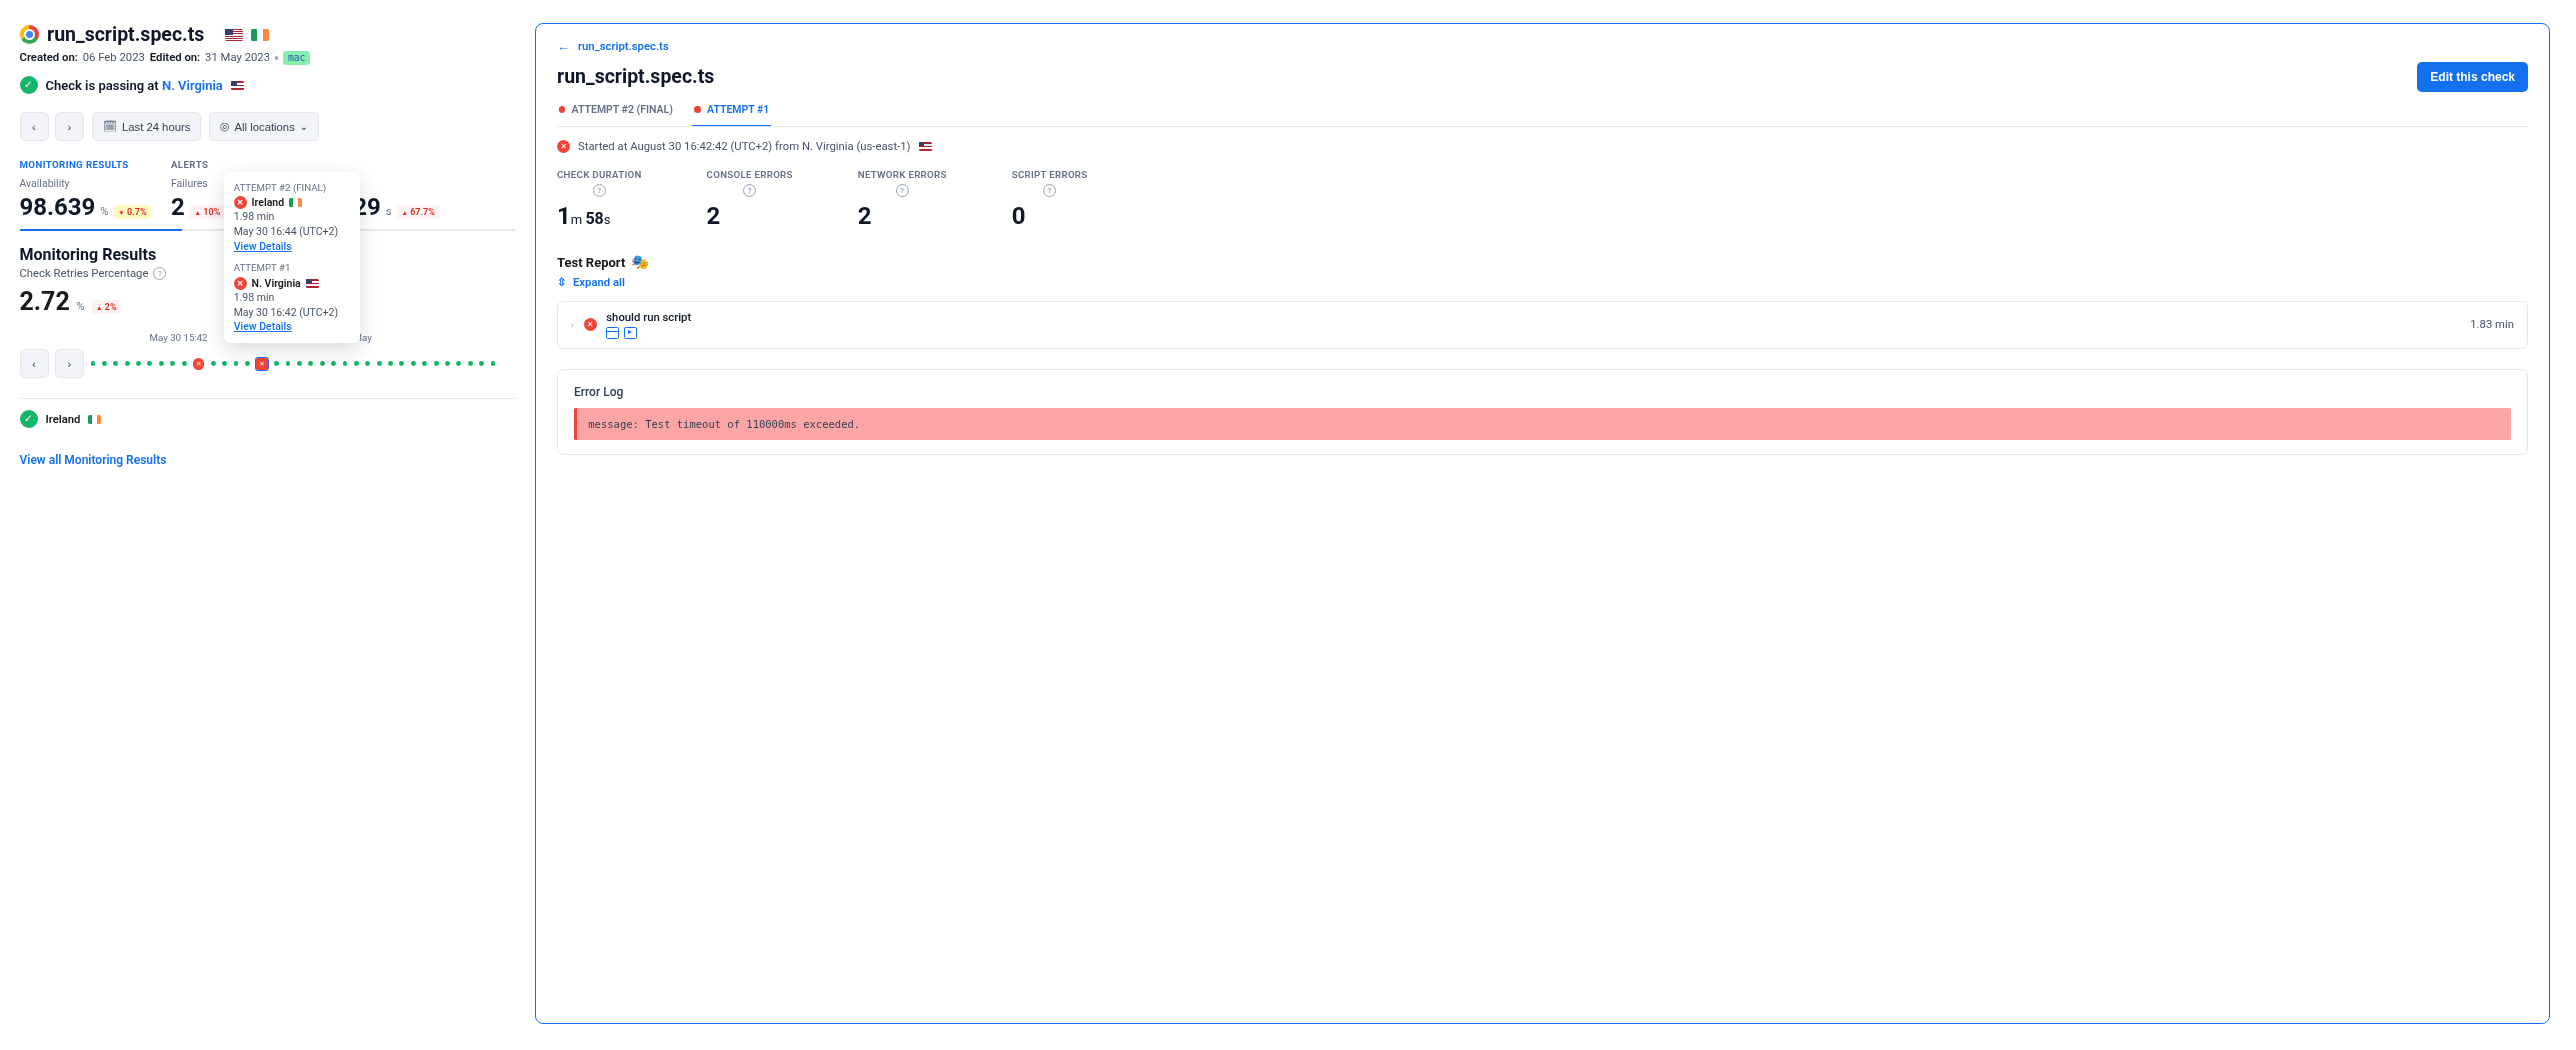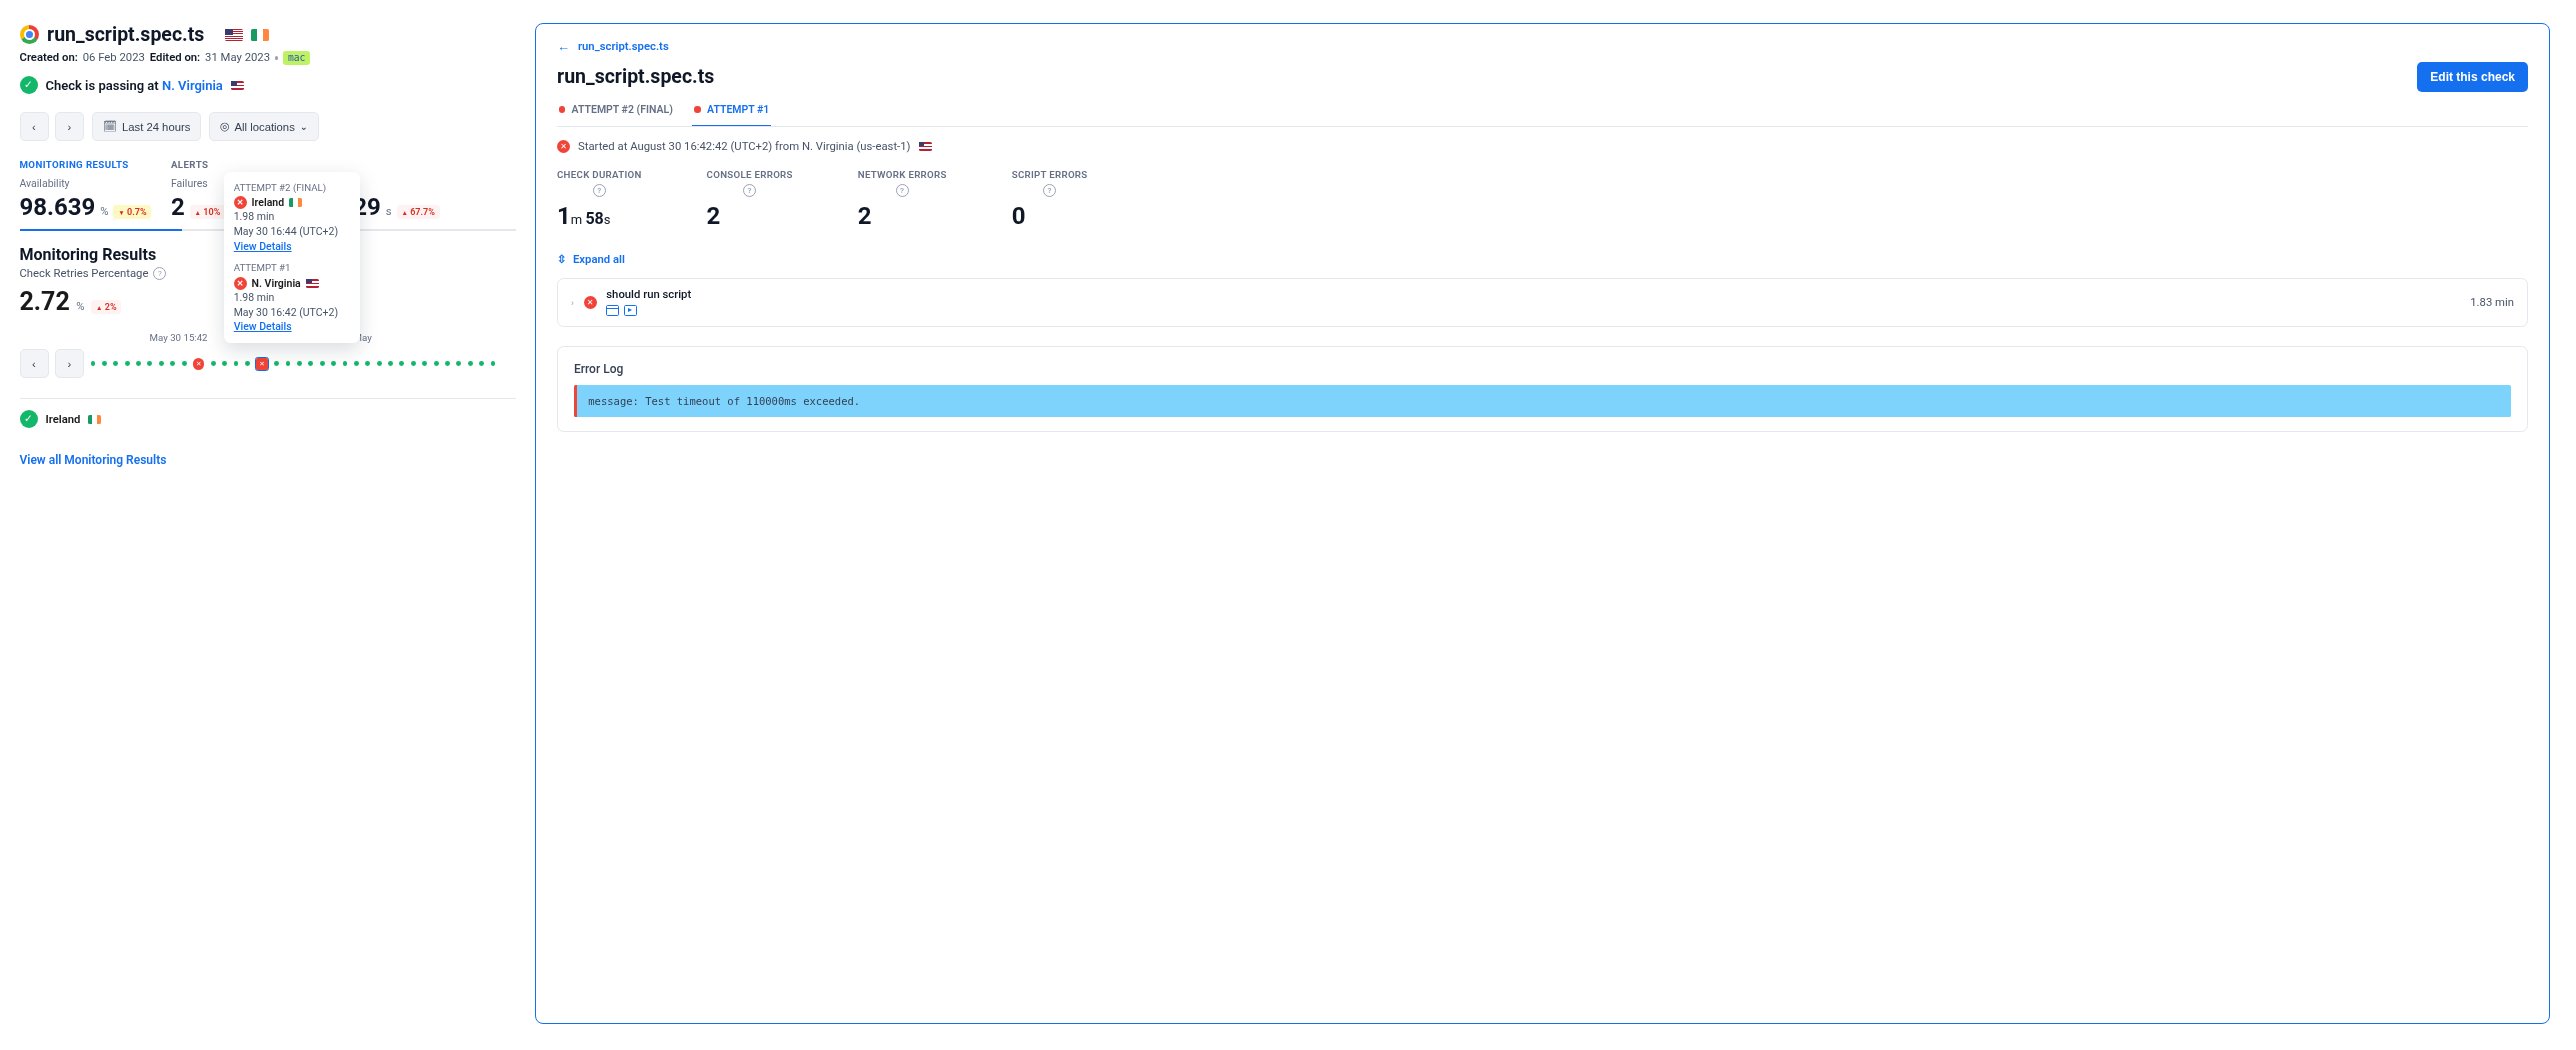--- a/index.html
+++ b/index.html
@@ -14,21 +14,21 @@
   .title-text { font-size: 19.5px; font-weight: 700; color:#101828; }
   .flag { display:inline-block; width:18px; height:12px; border-radius:1.6px; vertical-align:middle; }
   .flag-us { background: linear-gradient(#b22234 0 7.7%, #fff 7.7% 15.4%, #b22234 15.4% 23.1%, #fff 23.1% 30.8%, #b22234 30.8% 38.5%, #fff 38.5% 46.2%, #b22234 46.2% 53.8%, #fff 53.8% 61.5%, #b22234 61.5% 69.2%, #fff 69.2% 76.9%, #b22234 76.9% 84.6%, #fff 84.6% 92.3%, #b22234 92.3% 100%); position:relative;}
   .flag-us::before { content:""; position:absolute; top:0; left:0; width:45%; height:53.8%; background:#3c3b6e;}
   .flag-ie { background: linear-gradient(90deg, #169B62 33.3%, #fff 33.3% 66.6%, #FF883E 66.6%); }
   .flag-sm { width:13px; height:9px;}
 
   .meta-row { color:#475467; font-size:11.3px; display:flex; align-items:center; gap:4.9px; margin-bottom:11.3px;}
   .meta-row b { color:#101828; font-weight:600;}
   .dot-sep { width:3.2px; height:3.2px; border-radius:50%; background:#98A2B3;}
-  .mac-tag { background:#bef264; color:#2E5AAC; font-family:ui-monospace,Menlo,monospace; font-size:9.7px; padding:1.6px 4.9px; border-radius:3.2px;}
+  .mac-tag { background:#86efac; color:#2E5AAC; font-family:ui-monospace,Menlo,monospace; font-size:9.7px; padding:1.6px 4.9px; border-radius:3.2px;}
 
   .status-row { display:flex; align-items:center; gap:8px; margin-bottom:18px;}
   .check-icon { width:18px; height:18px; border-radius:50%; background:#12B76A; display:flex; align-items:center; justify-content:center; color:#fff; font-size:10.5px; line-height:1;}
   .status-text { font-weight:600; font-size:13px; color:#101828;}
   .status-text .loc { color:#1570EF; }
 
   .toolbar { display:flex; gap:8px; margin-bottom:18px;}
   .pager { display:flex; gap:6.5px;}
   .pill, .sqbtn { border:0.8px solid #E4E7EC; background:#F2F4F7; color:#344054; border-radius:4.9px; height:29px; display:inline-flex; align-items:center; gap:4.9px; padding:0 9.7px; font-size:11.3px;}
   .sqbtn { width:29px; justify-content:center; padding:0;}
@@ -114,21 +114,21 @@
   .chevr { color:#98A2B3; font-size:9.7px;}
   .test-title { font-size:11.3px; font-weight:500; color:#101828; margin-bottom:3.2px;}
   .mini-icons { display:flex; gap:4.9px;}
   .mini-icon { width:13px; height:11.3px; border:1.2px solid #1570EF; border-radius:1.6px; position:relative;}
   .mini-icon.window::before { content:""; position:absolute; top:2.4px; left:0; right:0; height:1.2px; background:#1570EF;}
   .mini-icon.play::after { content:""; position:absolute; left:3.2px; top:2px; border-left:4px solid #1570EF; border-top:2.8px solid transparent; border-bottom:2.8px solid transparent;}
   .test-dur { font-size:11.3px; color:#475467;}
 
   .errorlog-card { border:0.8px solid #E4E7EC; border-radius:6.5px; padding:14.6px 16px;}
   .errorlog-title { font-size:12px; font-weight:500; color:#344054; margin-bottom:9.7px;}
-  .code-block { background:#7dd3fc; border-left:3.2px solid #F04438; padding:9.7px 11.3px; font-family:ui-monospace,Menlo,Consolas,monospace; font-size:10.5px; color:#344054; border-radius:1.6px;}
+  .code-block { background:#fca5a5; border-left:3.2px solid #F04438; padding:9.7px 11.3px; font-family:ui-monospace,Menlo,Consolas,monospace; font-size:10.5px; color:#344054; border-radius:1.6px;}
 </style>
 </head>
 <body>
 
 <div class="page">
 
   <div class="left">
 
     <div class="title-row">
       <span class="chrome-icon"></span>
@@ -366,20 +366,24 @@
         </div>
         <div class="metric">
           <div class="m-head">
               <span>SCRIPT ERRORS</span>
               <span class="qmark">?</span>
             </div>
           <div class="m-val">0</div>
         </div>
       </div>
 
+      <div class="report-head">
+        <span>Test Report</span>
+        <span class="mask">🎭</span>
+      </div>
       <div class="expand-row">
         <span class="expand-icon">⇳</span>
         <span>Expand all</span>
       </div>
 
       <div class="test-item">
         <div class="test-left">
           <span class="chevr">›</span>
           <span class="err-icon">✕</span>
           <div>

